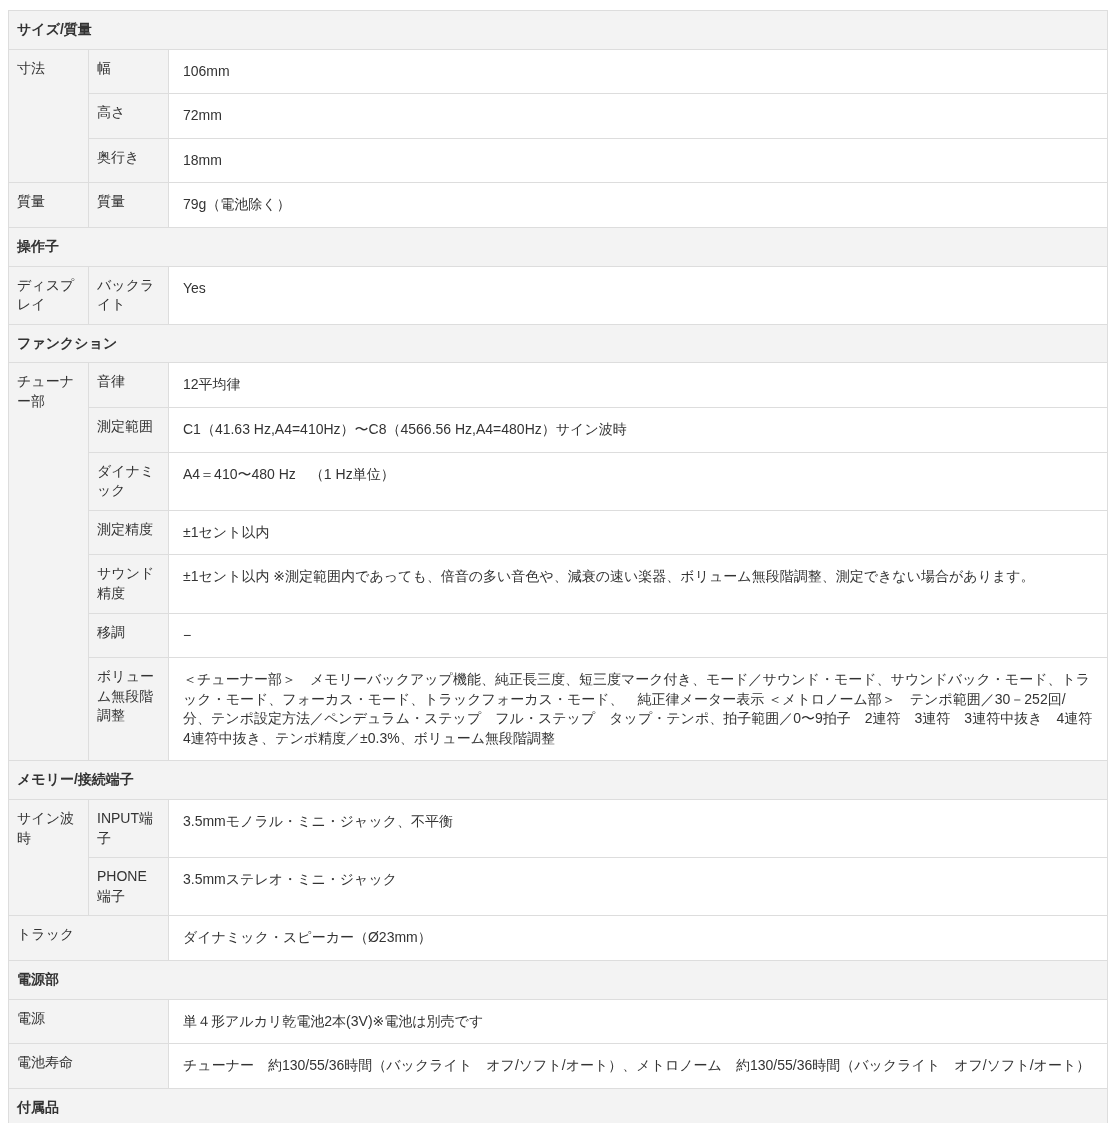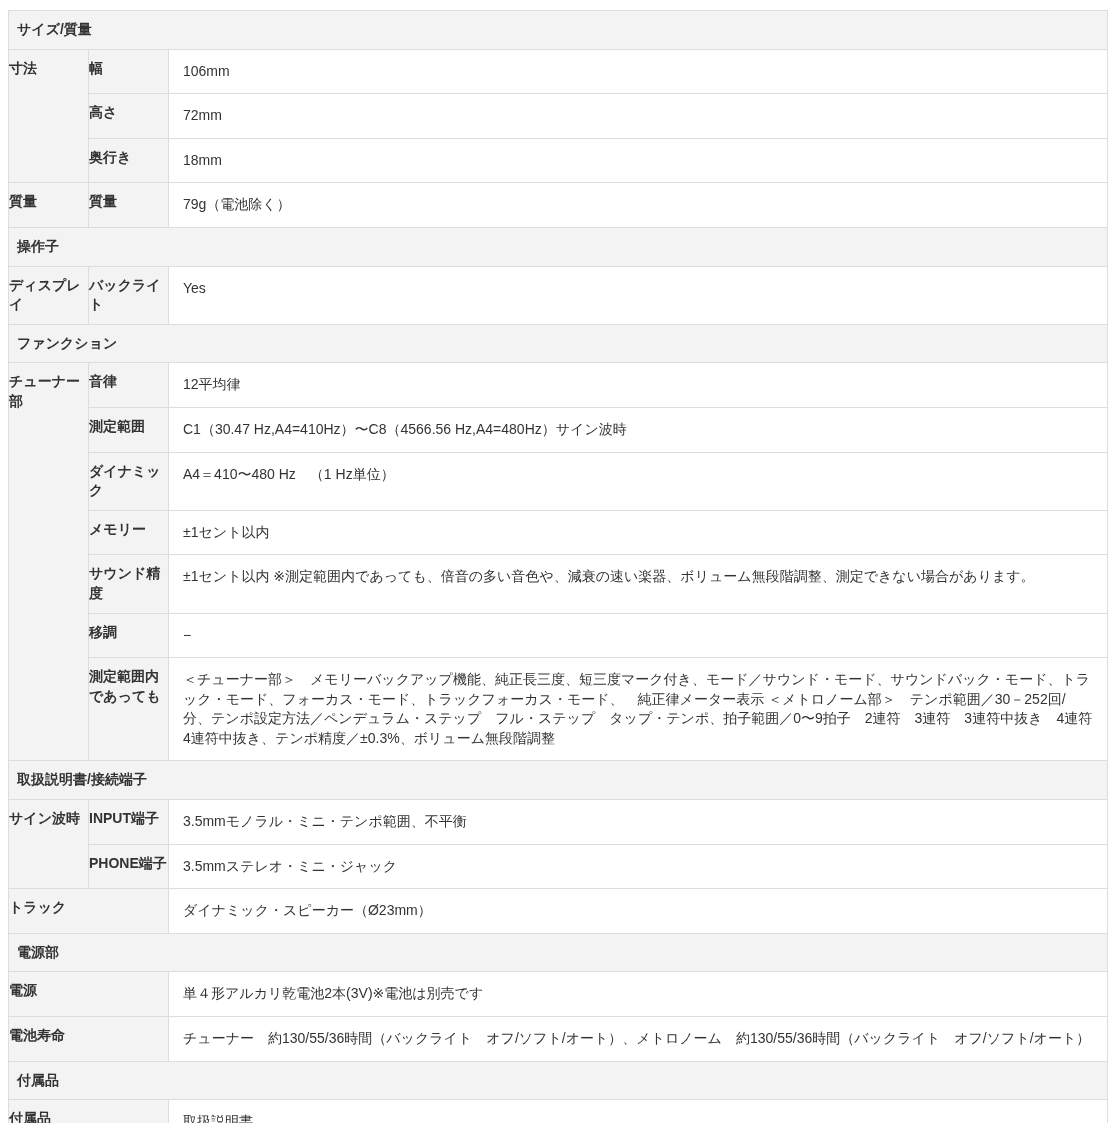--- a/index.html
+++ b/index.html
@@ -26,22 +26,22 @@
     vertical-align: top;
     overflow-wrap: break-word;
   }
   td.sec {
     background: #f3f3f3;
     font-weight: bold;
     padding: 9px 8px;
   }
   td.grp, td.lbl, td.wide {
     background: #f3f3f3;
-    font-weight: bold;
-    padding: 9px 0;
+    font-weight: normal;
+    padding: 9px 8px;
     word-break: break-all;
   }
   td.val {
     background: #ffffff;
     padding: 12px 14px;
   }
 </style>
 </head>
 <body>
 
@@ -88,50 +88,50 @@
     <tr>
       <td class="sec" colspan="3">ファンクション</td>
     </tr>
     <tr>
       <td class="grp" rowspan="7">チューナー部</td>
       <td class="lbl">音律</td>
       <td class="val">12平均律</td>
     </tr>
     <tr>
       <td class="lbl">測定範囲</td>
-      <td class="val">C1（30.47 Hz,A4=410Hz）〜C8（4566.56 Hz,A4=480Hz）サイン波時</td>
+      <td class="val">C1（41.63 Hz,A4=410Hz）〜C8（4566.56 Hz,A4=480Hz）サイン波時</td>
     </tr>
     <tr>
       <td class="lbl">ダイナミック</td>
       <td class="val">A4＝410〜480 Hz　（1 Hz単位）</td>
     </tr>
     <tr>
-      <td class="lbl">メモリー</td>
+      <td class="lbl">測定精度</td>
       <td class="val">±1セント以内</td>
     </tr>
     <tr>
       <td class="lbl">サウンド精度</td>
       <td class="val">±1セント以内 ※測定範囲内であっても、倍音の多い音色や、減衰の速い楽器、ボリューム無段階調整、測定できない場合があります。</td>
     </tr>
     <tr>
       <td class="lbl">移調</td>
       <td class="val">−</td>
     </tr>
     <tr>
-      <td class="lbl">測定範囲内であっても</td>
+      <td class="lbl">ボリューム無段階調整</td>
       <td class="val">＜チューナー部＞　メモリーバックアップ機能、純正長三度、短三度マーク付き、モード／サウンド・モード、サウンドバック・モード、トラック・モード、フォーカス・モード、トラックフォーカス・モード、　純正律メーター表示 ＜メトロノーム部＞　テンポ範囲／30－252回/分、テンポ設定方法／ペンデュラム・ステップ　フル・ステップ　タップ・テンポ、拍子範囲／0〜9拍子　2連符　3連符　3連符中抜き　4連符　4連符中抜き、テンポ精度／±0.3%、ボリューム無段階調整</td>
     </tr>
 
     <tr>
-      <td class="sec" colspan="3">取扱説明書/接続端子</td>
+      <td class="sec" colspan="3">メモリー/接続端子</td>
     </tr>
     <tr>
       <td class="grp" rowspan="2">サイン波時</td>
       <td class="lbl">INPUT端子</td>
-      <td class="val">3.5mmモノラル・ミニ・テンポ範囲、不平衡</td>
+      <td class="val">3.5mmモノラル・ミニ・ジャック、不平衡</td>
     </tr>
     <tr>
       <td class="lbl">PHONE端子</td>
       <td class="val">3.5mmステレオ・ミニ・ジャック</td>
     </tr>
     <tr>
       <td class="wide" colspan="2">トラック</td>
       <td class="val">ダイナミック・スピーカー（Ø23mm）</td>
     </tr>
 

